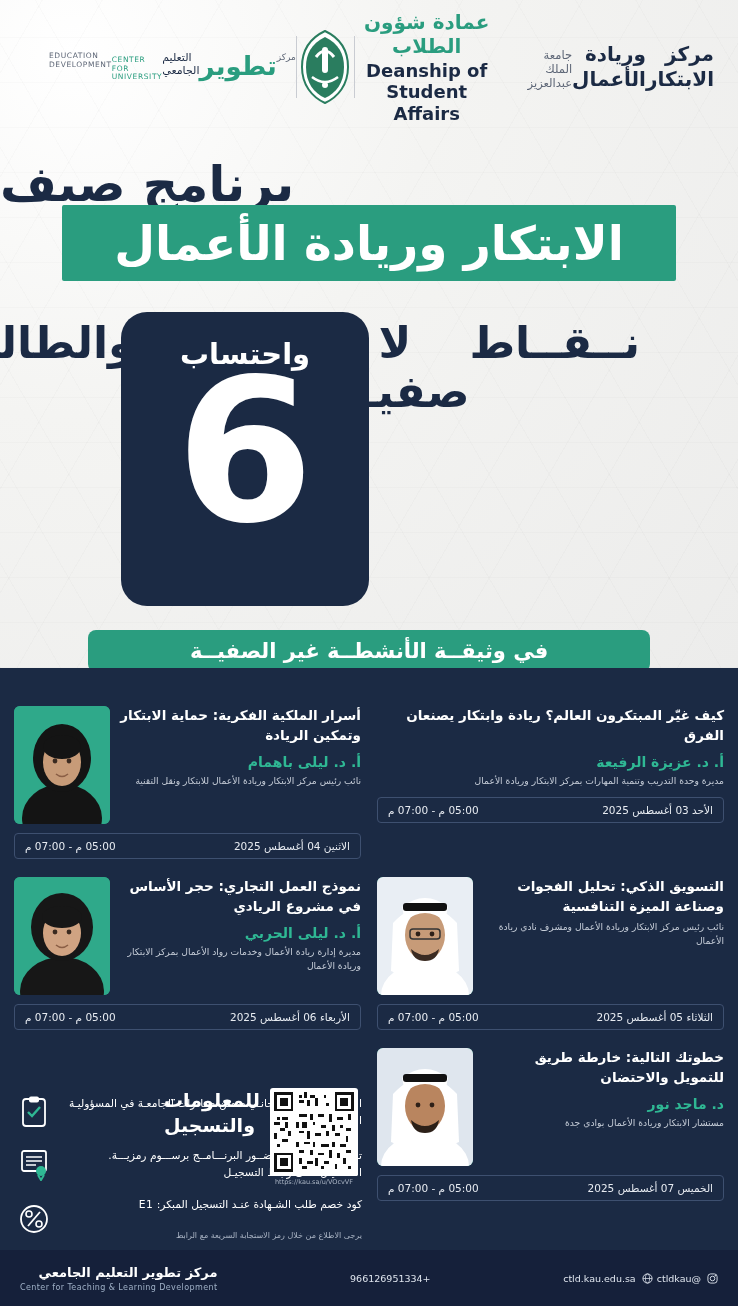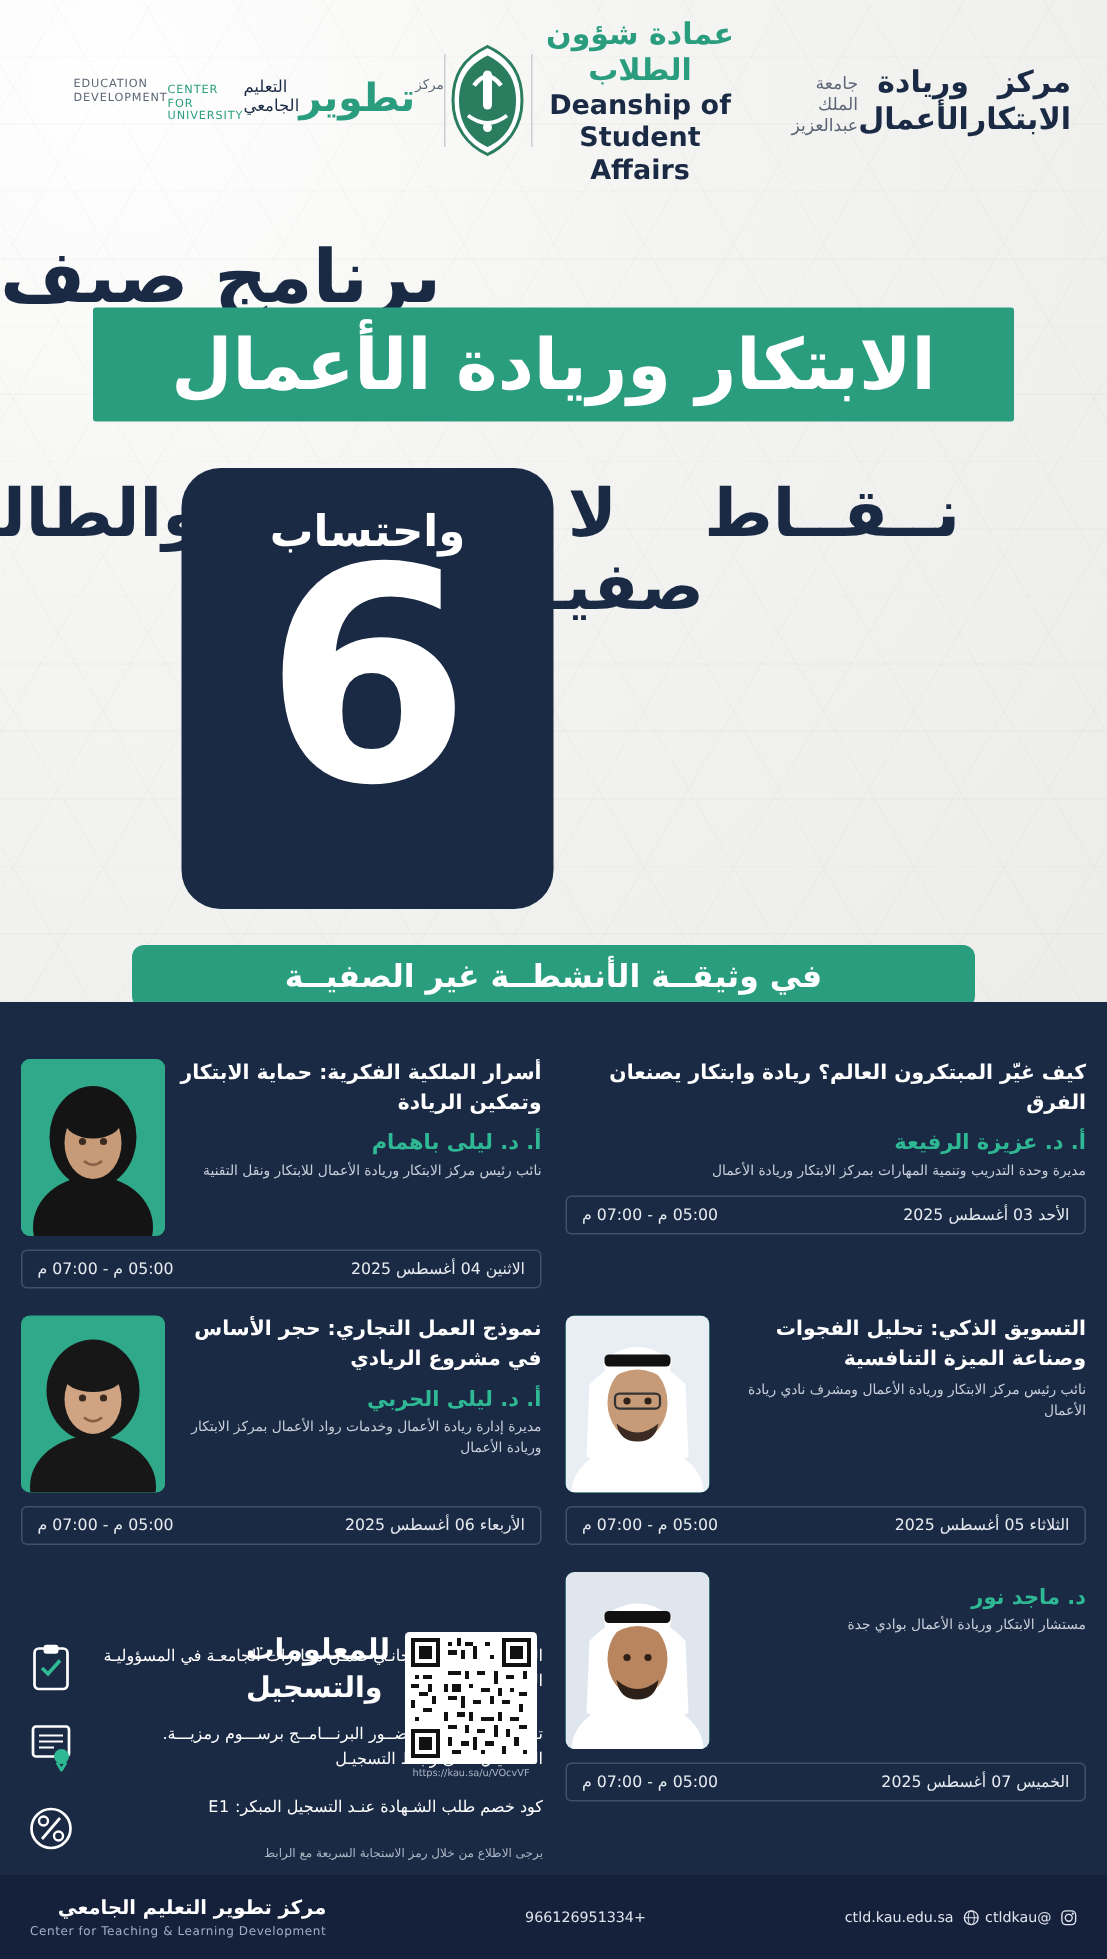--- a/index.html
+++ b/index.html
@@ -374,20 +374,21 @@
               <path d="M16 46 q32 -34 64 0 l2 48 q-34 16 -68 0 Z" fill="#ffffff"></path>
               <ellipse cx="48" cy="58" rx="20" ry="25" fill="#b9855f"></ellipse>
               <path d="M28 44 q20 -16 40 0 l3 -14 q-23 -18 -46 0 Z" fill="#ffffff"></path>
               <rect x="26" y="26" width="44" height="8" rx="3" fill="#111"></rect>
               <circle cx="41" cy="57" r="2.4" fill="#2e2018"></circle>
               <circle cx="55" cy="57" r="2.4" fill="#2e2018"></circle>
               <path d="M34 72 q14 12 28 0 q-2 13 -14 13 q-12 0 -14 -13 Z" fill="#2c2018"></path>
             </svg>
           </div>
           <div class="info">
+            <div class="sess-title">خطوتك التالية: خارطة طريق للتمويل والاحتضان</div>
             <div class="name">د. ماجد نور</div>
             <div class="role">مستشار الابتكار وريادة الأعمال بوادي جدة</div>
           </div>
         </div>
         <div class="datebar">
           <span>الخميس 07 أغسطس 2025</span>
           <span>05:00 م - 07:00 م</span>
         </div>
       </div>
 

